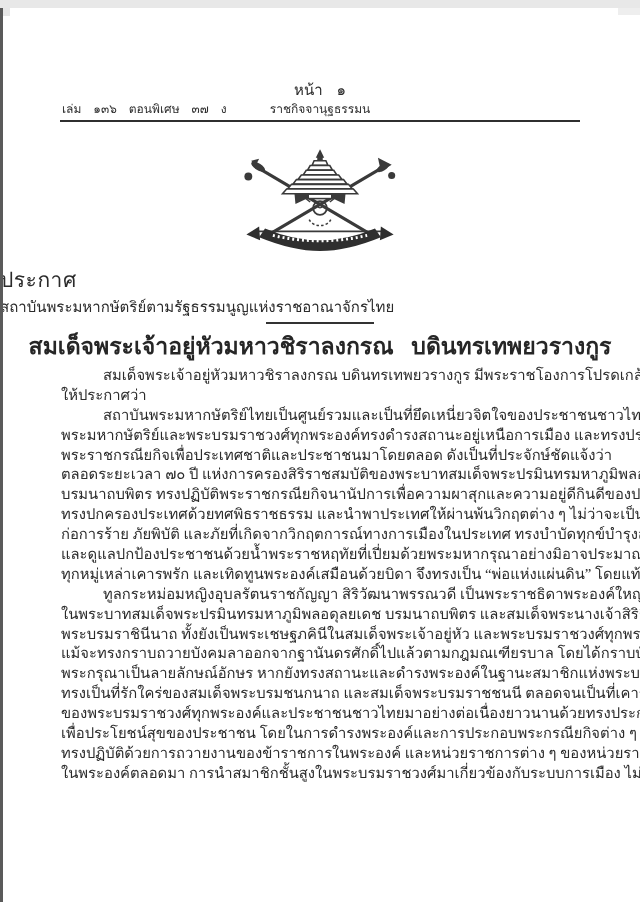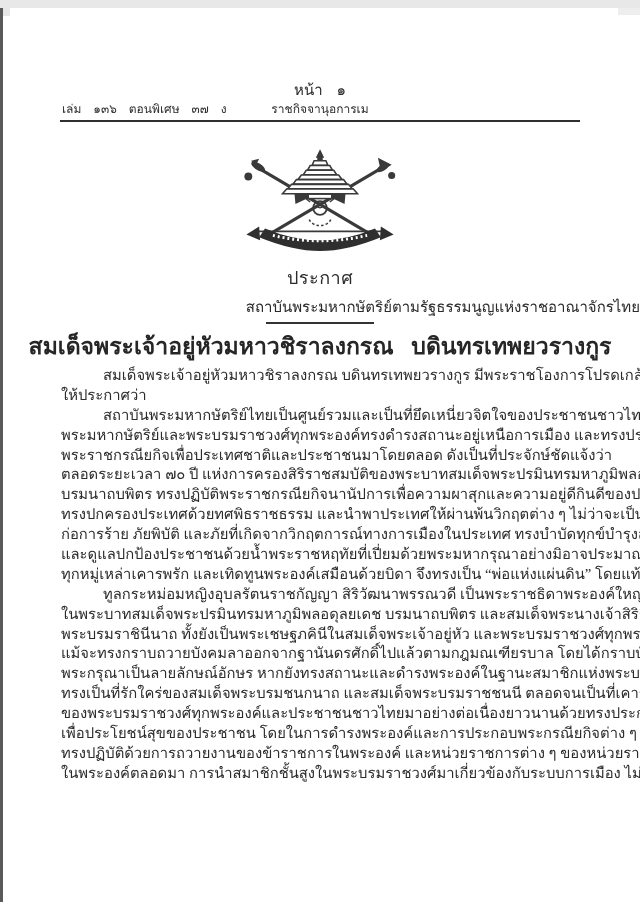--- a/index.html
+++ b/index.html
@@ -29,25 +29,25 @@
   .hdr-title{position:absolute;left:0;width:100%;text-align:center;top:0;}
   .hdr-date{position:absolute;right:0;top:0;word-spacing:6px;}
   .hdr-rule{position:absolute;top:112px;left:60px;width:520px;height:2px;background:#2f2f2f;}
 
   
   .emblem{position:absolute;top:141px;left:50%;transform:translateX(-50%);}
 
   
   .heading{
     position:absolute;top:255px;left:0;width:100%;
-    text-align:center;font-size:18px;letter-spacing:.5px;
+    font-size:21px;letter-spacing:.5px;
   }
   .subheading{
     position:absolute;top:287px;left:0;width:100%;
-    text-align:right;font-size:15px;
+    text-align:left;font-size:15px;
   }
   .heading-divider{
     position:absolute;top:314px;left:50%;transform:translateX(-50%);
     width:108px;height:2px;background:#333;
   }
   .royal-name{
     position:absolute;top:320px;left:0;width:100%;
     text-align:center;font-size:23px;font-weight:bold;word-spacing:12px;
     color:#262626;
   }
@@ -69,21 +69,21 @@
 <body>
 
 <div class="page">
 
   <div class="corner-tl"></div>
   <div class="corner-tr"></div>
 
   <div class="page-label">หน้า ๑</div>
   <div class="hdr-row">
     <span class="hdr-vol">เล่ม ๑๓๖ ตอนพิเศษ ๓๗ ง</span>
-    <span class="hdr-title">ราชกิจจานุอการเม</span>
+    <span class="hdr-title">ราชกิจจานุฐธรรมน</span>
   </div>
   <div class="hdr-rule"></div>
 
   <svg class="emblem" width="178" height="108" viewBox="0 0 180 110" fill="none" stroke="#3a3a3a">
 
     <g stroke-width="3.2" stroke-linecap="round">
       <line x1="30" y1="21" x2="140" y2="86"></line>
       <line x1="150" y1="21" x2="40" y2="86"></line>
       <line x1="24" y1="84" x2="156" y2="84" stroke-width="1.8"></line>
     </g>

